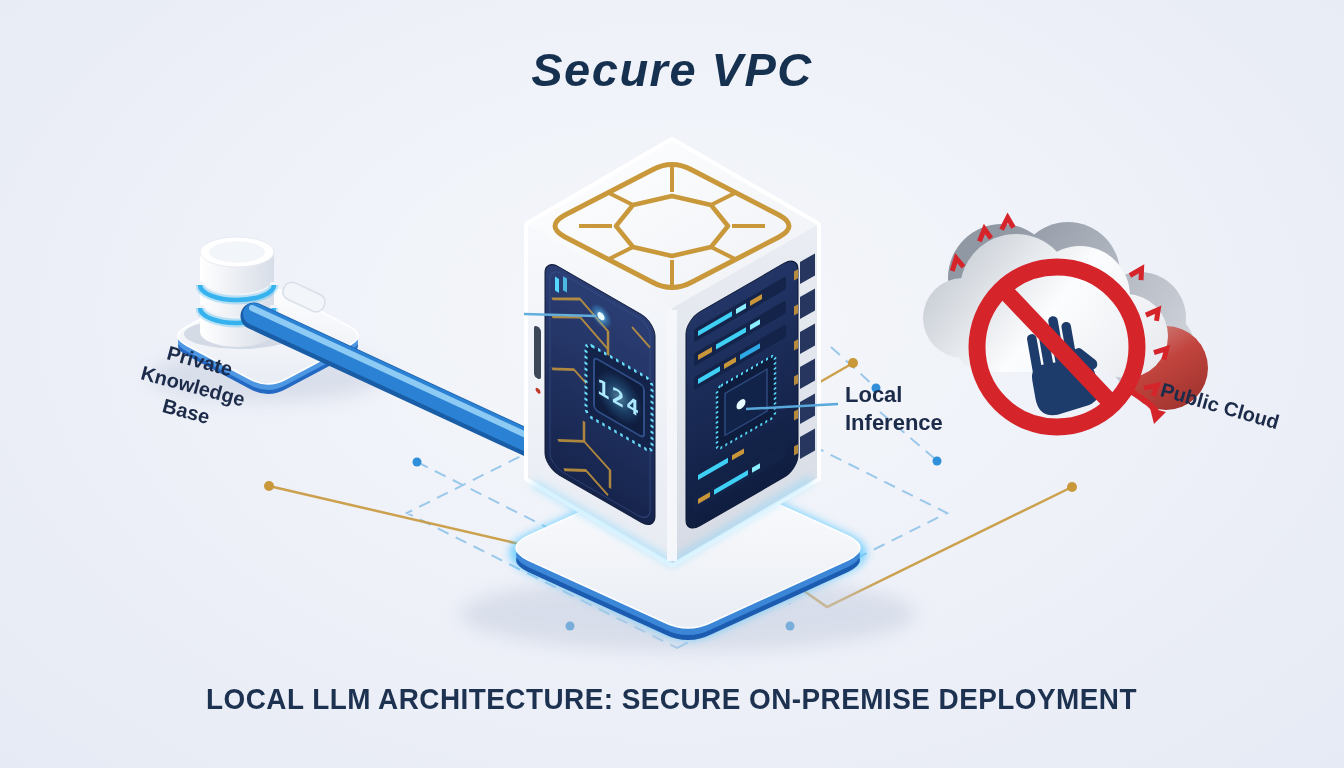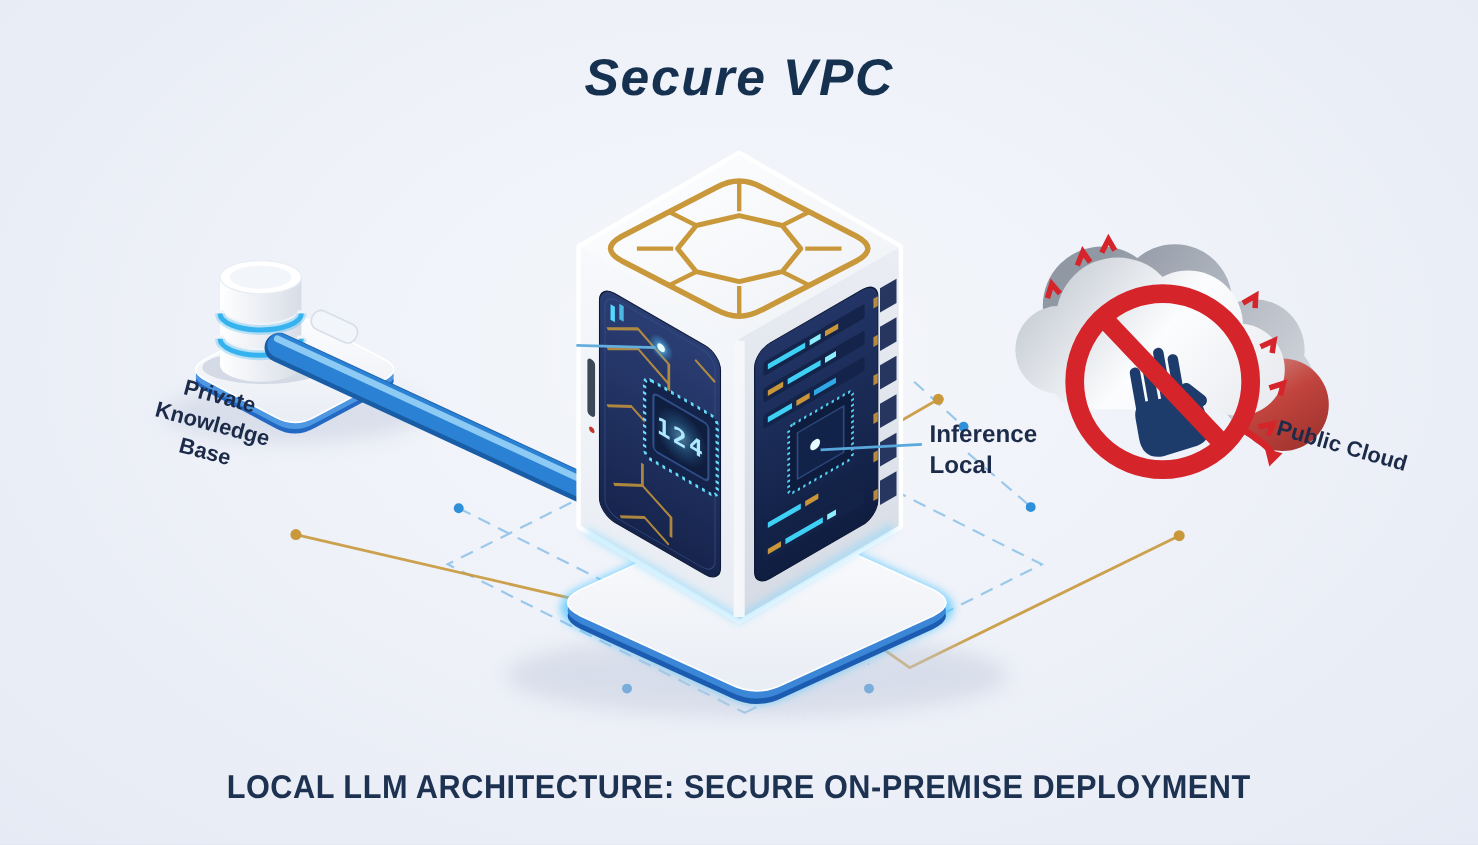--- a/index.html
+++ b/index.html
@@ -6,21 +6,21 @@
   .canvas{
     position:relative;width:1344px;height:768px;overflow:hidden;
     background:radial-gradient(ellipse at 50% 42%, #f5f7fb 0%, #eef1f8 50%, #e6eaf4 100%);
     font-family:"Liberation Sans",sans-serif;
   }
   .scene{position:absolute;left:0;top:0;width:1344px;height:768px;}
   .title{
     position:absolute;left:0;top:42px;width:1344px;text-align:center;
     font-size:47px;font-weight:bold;font-style:italic;color:#16314f;letter-spacing:1.5px;
   }
-  .caption{position:absolute;left:0;top:699px;width:1344px;text-align:center;color:#1d3150;}
+  .caption{position:absolute;left:0;top:682px;width:1344px;text-align:center;color:#1d3150;}
   .caption .inner{display:inline-block;font-size:30px;font-weight:bold;letter-spacing:.5px;transform:scaleX(.93);white-space:nowrap;}
   .lbl{position:absolute;color:#1c2b49;font-weight:600;}
   .lbl-ds{left:330px;top:277px;width:190px;text-align:right;font-size:22px;line-height:1.25;}
   .lbl-li{left:845px;top:381px;width:190px;text-align:left;font-size:22px;line-height:1.25;}
   .lbl-pkb{left:123px;top:347px;width:140px;text-align:center;font-size:20px;line-height:1.3;transform:rotate(15deg);}
   .lbl-pc{left:1158px;top:400px;width:160px;font-size:20px;transform:rotate(16deg);white-space:nowrap;}
 </style>
 </head>
 <body>
 
@@ -278,22 +278,22 @@
       <path d="M1132,392 Q1152,404 1158,414" stroke-width="6"></path>
       <polygon points="1150,408 1166,412 1154,424" fill="#d6242b" stroke="none"></polygon>
     </g>
   </g>
 </svg>
 
 <div class="title">Secure VPC</div>
 
 
 <div class="lbl lbl-li">
+  <div>Local</div>
   <div>Inference</div>
-  <div>Local</div>
 </div>
 
 <div class="lbl lbl-pkb">
   <div>Private</div>
   <div>Knowledge</div>
   <div>Base</div>
 </div>
 
 <div class="lbl lbl-pc">Public Cloud</div>
 

